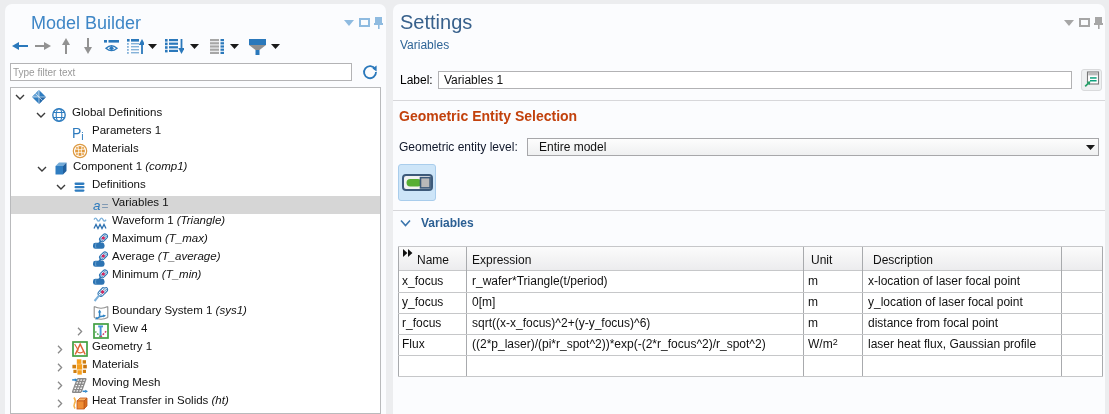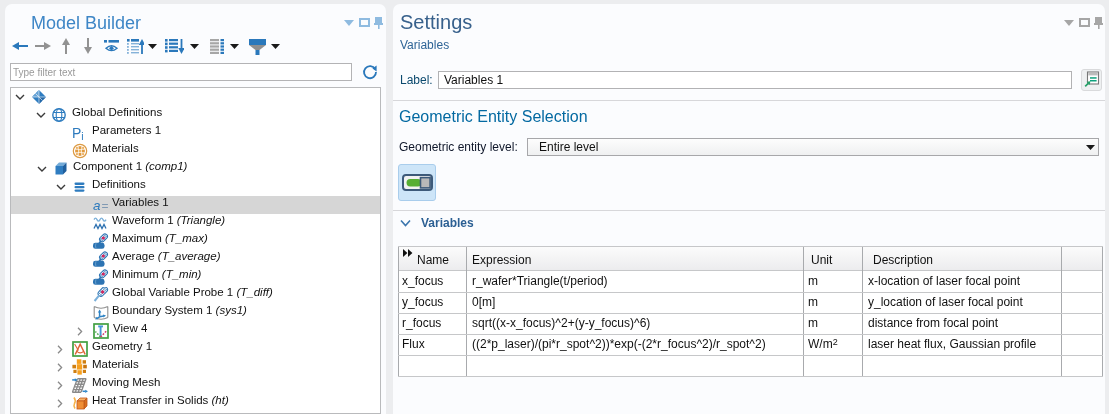--- a/index.html
+++ b/index.html
@@ -266,21 +266,20 @@
 
 <div class="tree-row" style="top:286px">
 <svg class="ti" style="left:93px" width="16" height="16">
         <g transform="rotate(-45 9.8 4.6)">
           <rect x="4.3" y="1.8" width="11" height="5.6" rx="2.8" fill="#fff" stroke="#2d74b3" stroke-width="1"></rect>
           <path d="M6.2 1.9 V7.3 M8.2 1.8 V7.4 M10.2 1.8 V7.4 M12.2 1.8 V7.4 M13.7 1.9 V7.3 M4.5 3.6 H15.1 M4.5 5.6 H15.1" stroke="#2d74b3" stroke-width="0.55"></path>
         </g>
         <circle cx="9.6" cy="4.9" r="1.6" fill="#d4255e"></circle>
         <path d="M6.3 8.2 L1.6 14" stroke="#7aafd9" stroke-width="2"></path>
       </svg>
-<span class="a" style="left:112px">Global Variable Probe 1 <i>(T_diff)</i></span>
 </div>
 
 <div class="tree-row" style="top:304px">
 <svg class="ti" style="left:93px" width="16" height="16">
         <path d="M1.2 1.6 Q8 5 14.8 1.6 M1.2 1.6 V12.6 M14.8 1.6 V12.6 M1.2 12.6 Q8 16 14.8 12.6" fill="none" stroke="#8f8f8f" stroke-width="1.1"></path>
         <path d="M6.6 11.8 V6.8" stroke="#2d82c4" stroke-width="1.5"></path>
         <polygon points="6.6,4.6 4.9,7.4 8.3,7.4" fill="#2d82c4"></polygon>
         <path d="M6.6 11.8 L10.6 10.9" stroke="#2d82c4" stroke-width="1.5"></path>
         <polygon points="13,10.4 9.9,9.5 10.4,12.4" fill="#2d82c4"></polygon>
         <path d="M6.6 11.8 L4 13.3" stroke="#2d82c4" stroke-width="1.5"></path>
@@ -370,40 +369,40 @@
 <svg class="a" style="left:1079px;top:18px" width="11" height="9">
     <rect x="1" y="1" width="9" height="7" fill="none" stroke="#a6a6a6" stroke-width="2"></rect>
   </svg>
 <svg class="a" style="left:1094px;top:17px" width="9" height="12">
     <rect x="1" y="0" width="7" height="7" fill="#a6a6a6"></rect>
     <rect x="0" y="6" width="9" height="2" fill="#a6a6a6"></rect>
     <rect x="4" y="8" width="1.6" height="4" fill="#a6a6a6"></rect>
   </svg>
 <div class="a" style="left:400px;top:38px;font-size:12px;line-height:15px;color:#2e6496">Variables</div>
 
-<div class="a t12" style="left:400px;top:71px;color:#0c4a6e">Label:</div>
+<div class="a t12" style="left:400px;top:71px;color:#000000">Label:</div>
 <div class="a" style="left:438px;top:71px;width:634px;height:18px;background:#fff;border:1px solid #b2b2b4"></div>
 <div class="a t12" style="left:444px;top:71px">Variables 1</div>
 
 <div class="a" style="left:1081px;top:69px;width:21px;height:22px;background:#eef0f1;border:1px solid #d9dadc;border-radius:3px"></div>
 <svg class="a" style="left:1084px;top:71px" width="16" height="17">
 <rect x="3.5" y="1" width="11" height="12" fill="#fff" stroke="#787878" stroke-width="1.1"></rect>
 <rect x="4.3" y="1.8" width="9.4" height="2.6" fill="#bcbcbc"></rect>
 <rect x="6" y="6.2" width="6.6" height="1.5" fill="#0ea17d"></rect>
 <rect x="6" y="9" width="6.6" height="1.5" fill="#0ea17d"></rect>
 <path d="M1.2 15.4 L4.6 12" stroke="#23a167" stroke-width="1.7"></path>
     <polygon points="6.3,10.3 5.8,14 2.6,10.8" fill="#23a167"></polygon>
 </svg>
 
 <div class="sep" style="top:100px"></div>
-<div class="a" style="left:399px;top:109px;font-size:16px;line-height:15px;font-weight:normal;color:#0369a1">Geometric Entity Selection</div>
+<div class="a" style="left:399px;top:109px;font-size:14px;line-height:15px;font-weight:bold;color:#c2410c">Geometric Entity Selection</div>
 <div class="a t12" style="left:399px;top:138px;color:#0f172a">Geometric entity level:</div>
 
 <div class="a" style="left:527px;top:138px;width:572px;height:18px;border:1px solid #a7a7aa;background:linear-gradient(#fdfdfd,#eff0f1)"></div>
-<div class="a t12" style="left:539px;top:138px">Entire level</div>
+<div class="a t12" style="left:539px;top:138px">Entire model</div>
 <svg class="a" style="left:1086px;top:145px" width="9" height="5">
     <polygon points="0,0 9,0 4.5,5" fill="#1a1a1a"></polygon>
   </svg>
 
 <div class="a" style="left:398px;top:164px;width:38px;height:37px;background:#cde5f8;border:1px solid #a9cdec;border-radius:3px"></div>
 <svg class="a" style="left:402px;top:174px" width="31" height="17">
 <rect x="1" y="1" width="29" height="15" rx="3" fill="#f2f2f2" stroke="#3d5a7a" stroke-width="2"></rect>
 <rect x="4.5" y="5" width="15" height="7.4" rx="3.7" fill="#57ae33"></rect>
 <rect x="18.5" y="3.6" width="9.6" height="10.3" fill="#b9b9b9" stroke="#3d5a7a" stroke-width="1.6"></rect>
 </svg>

